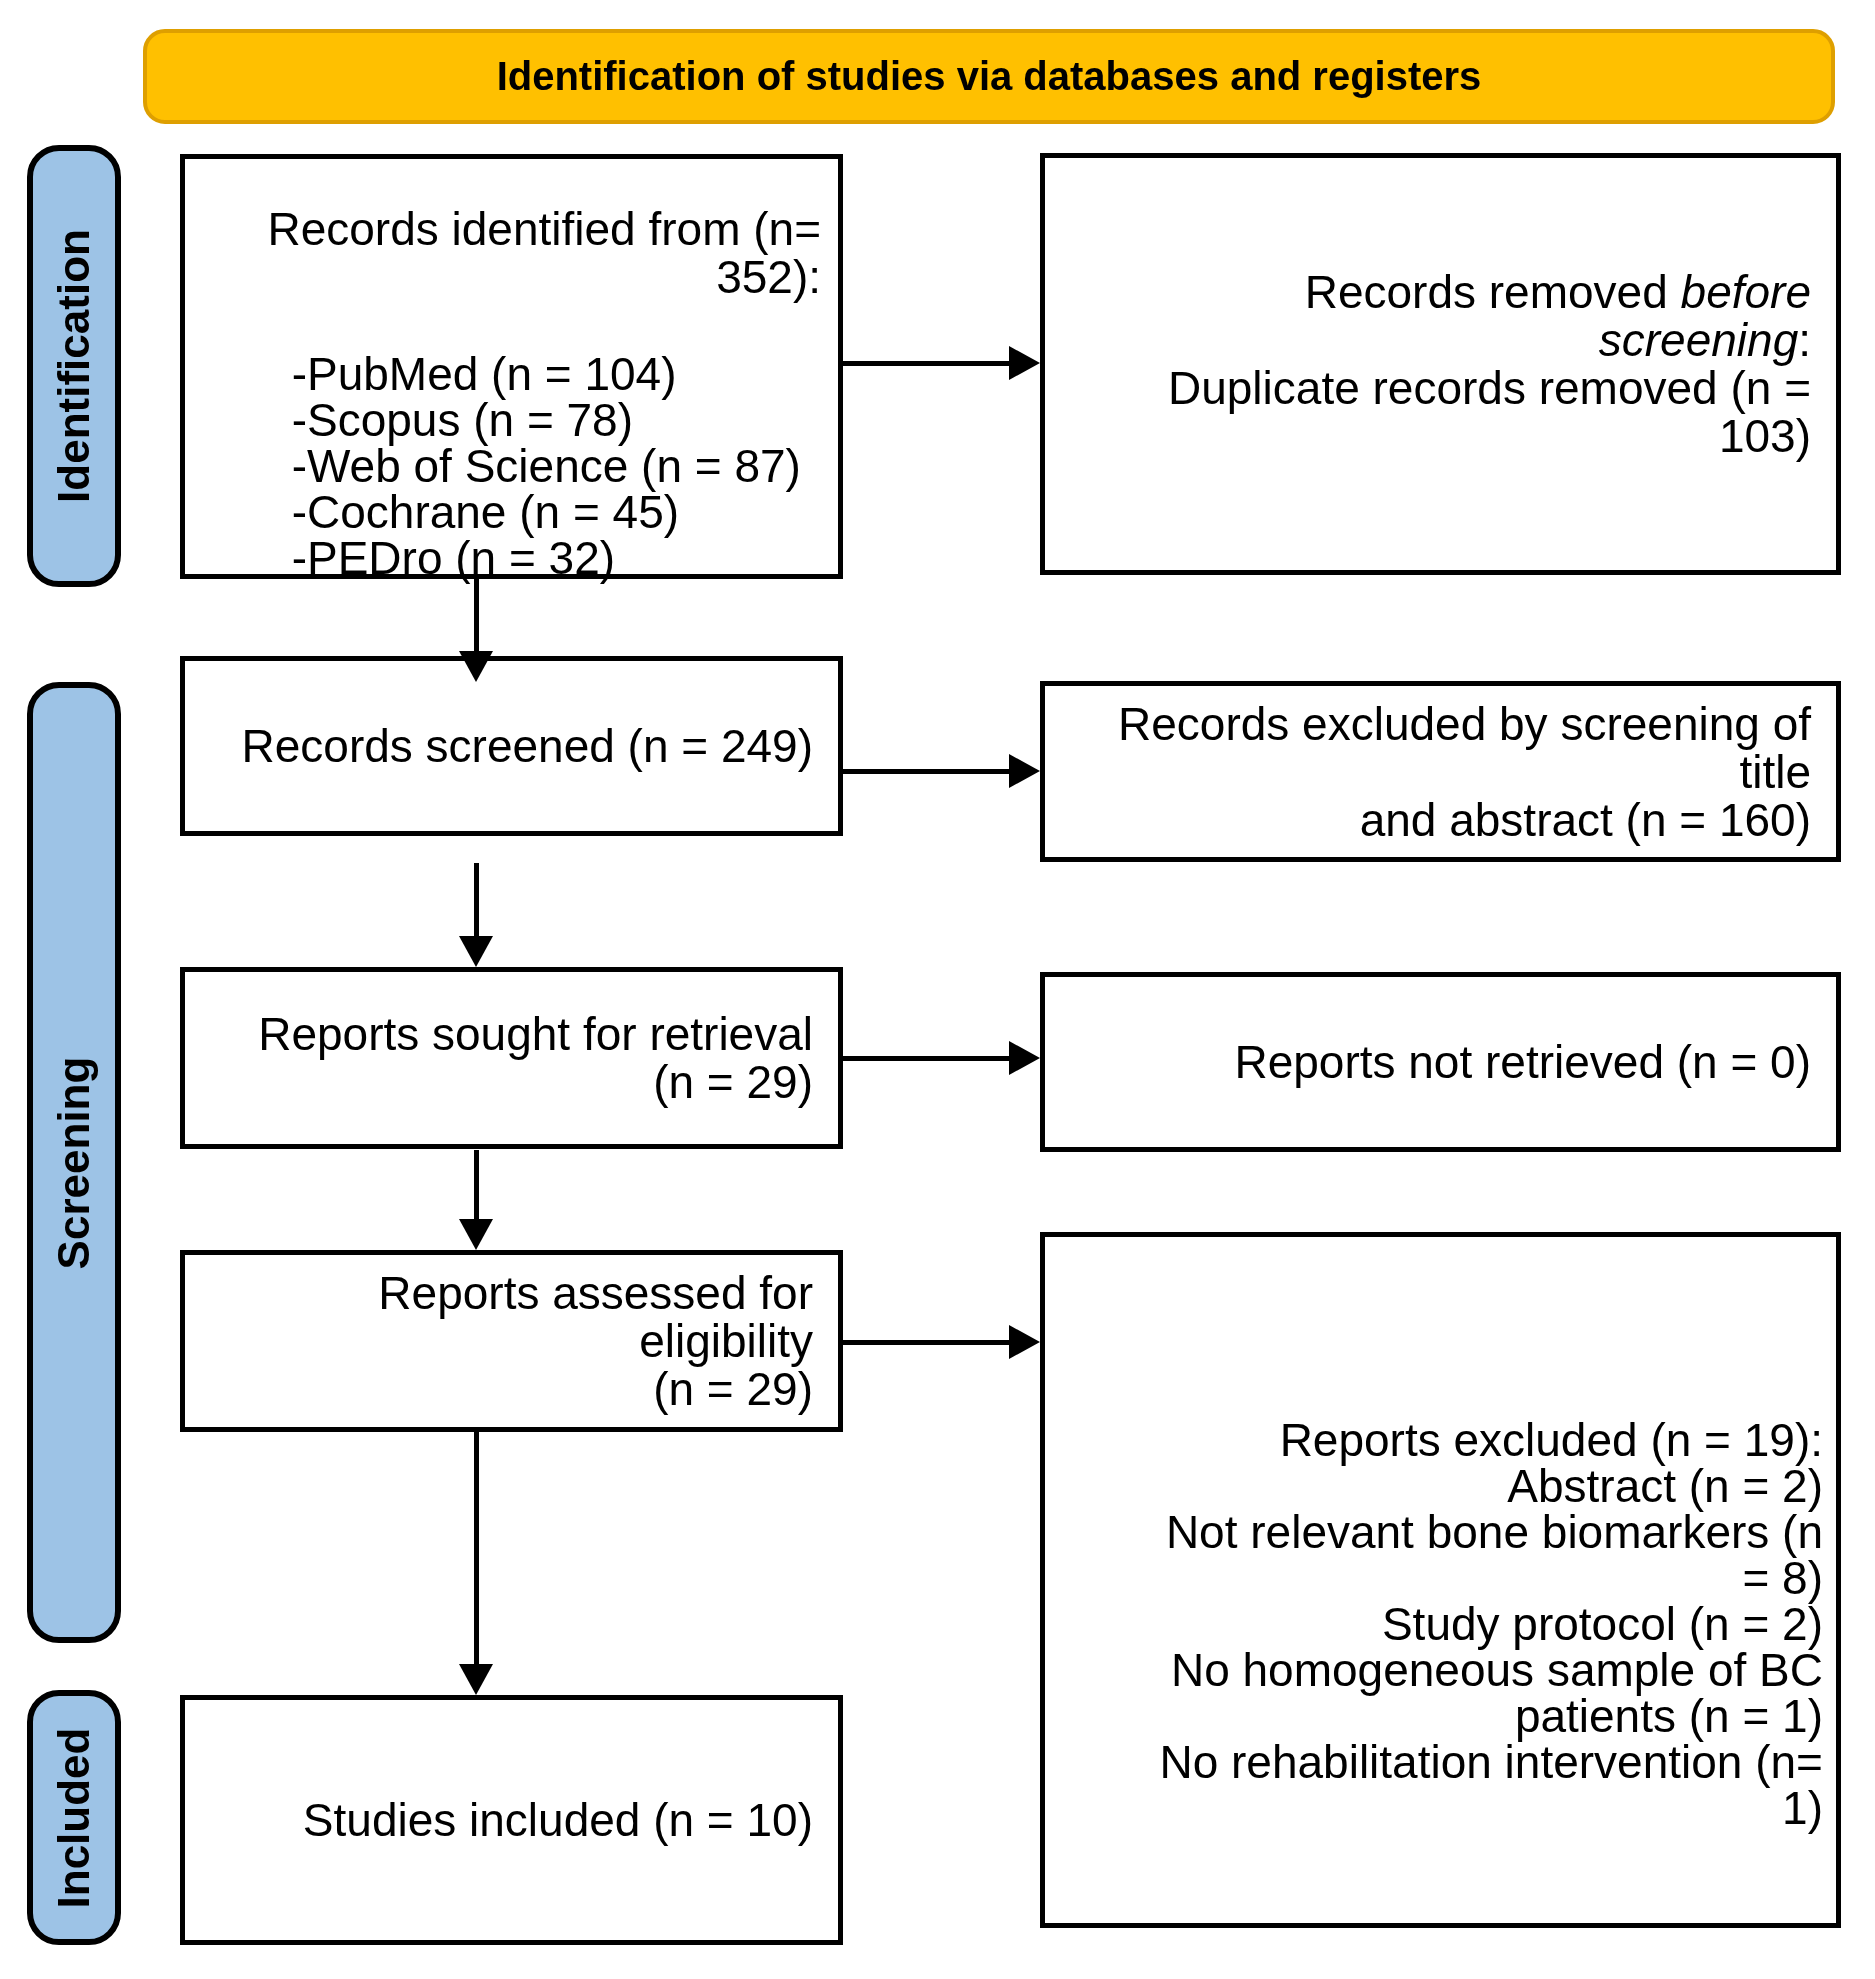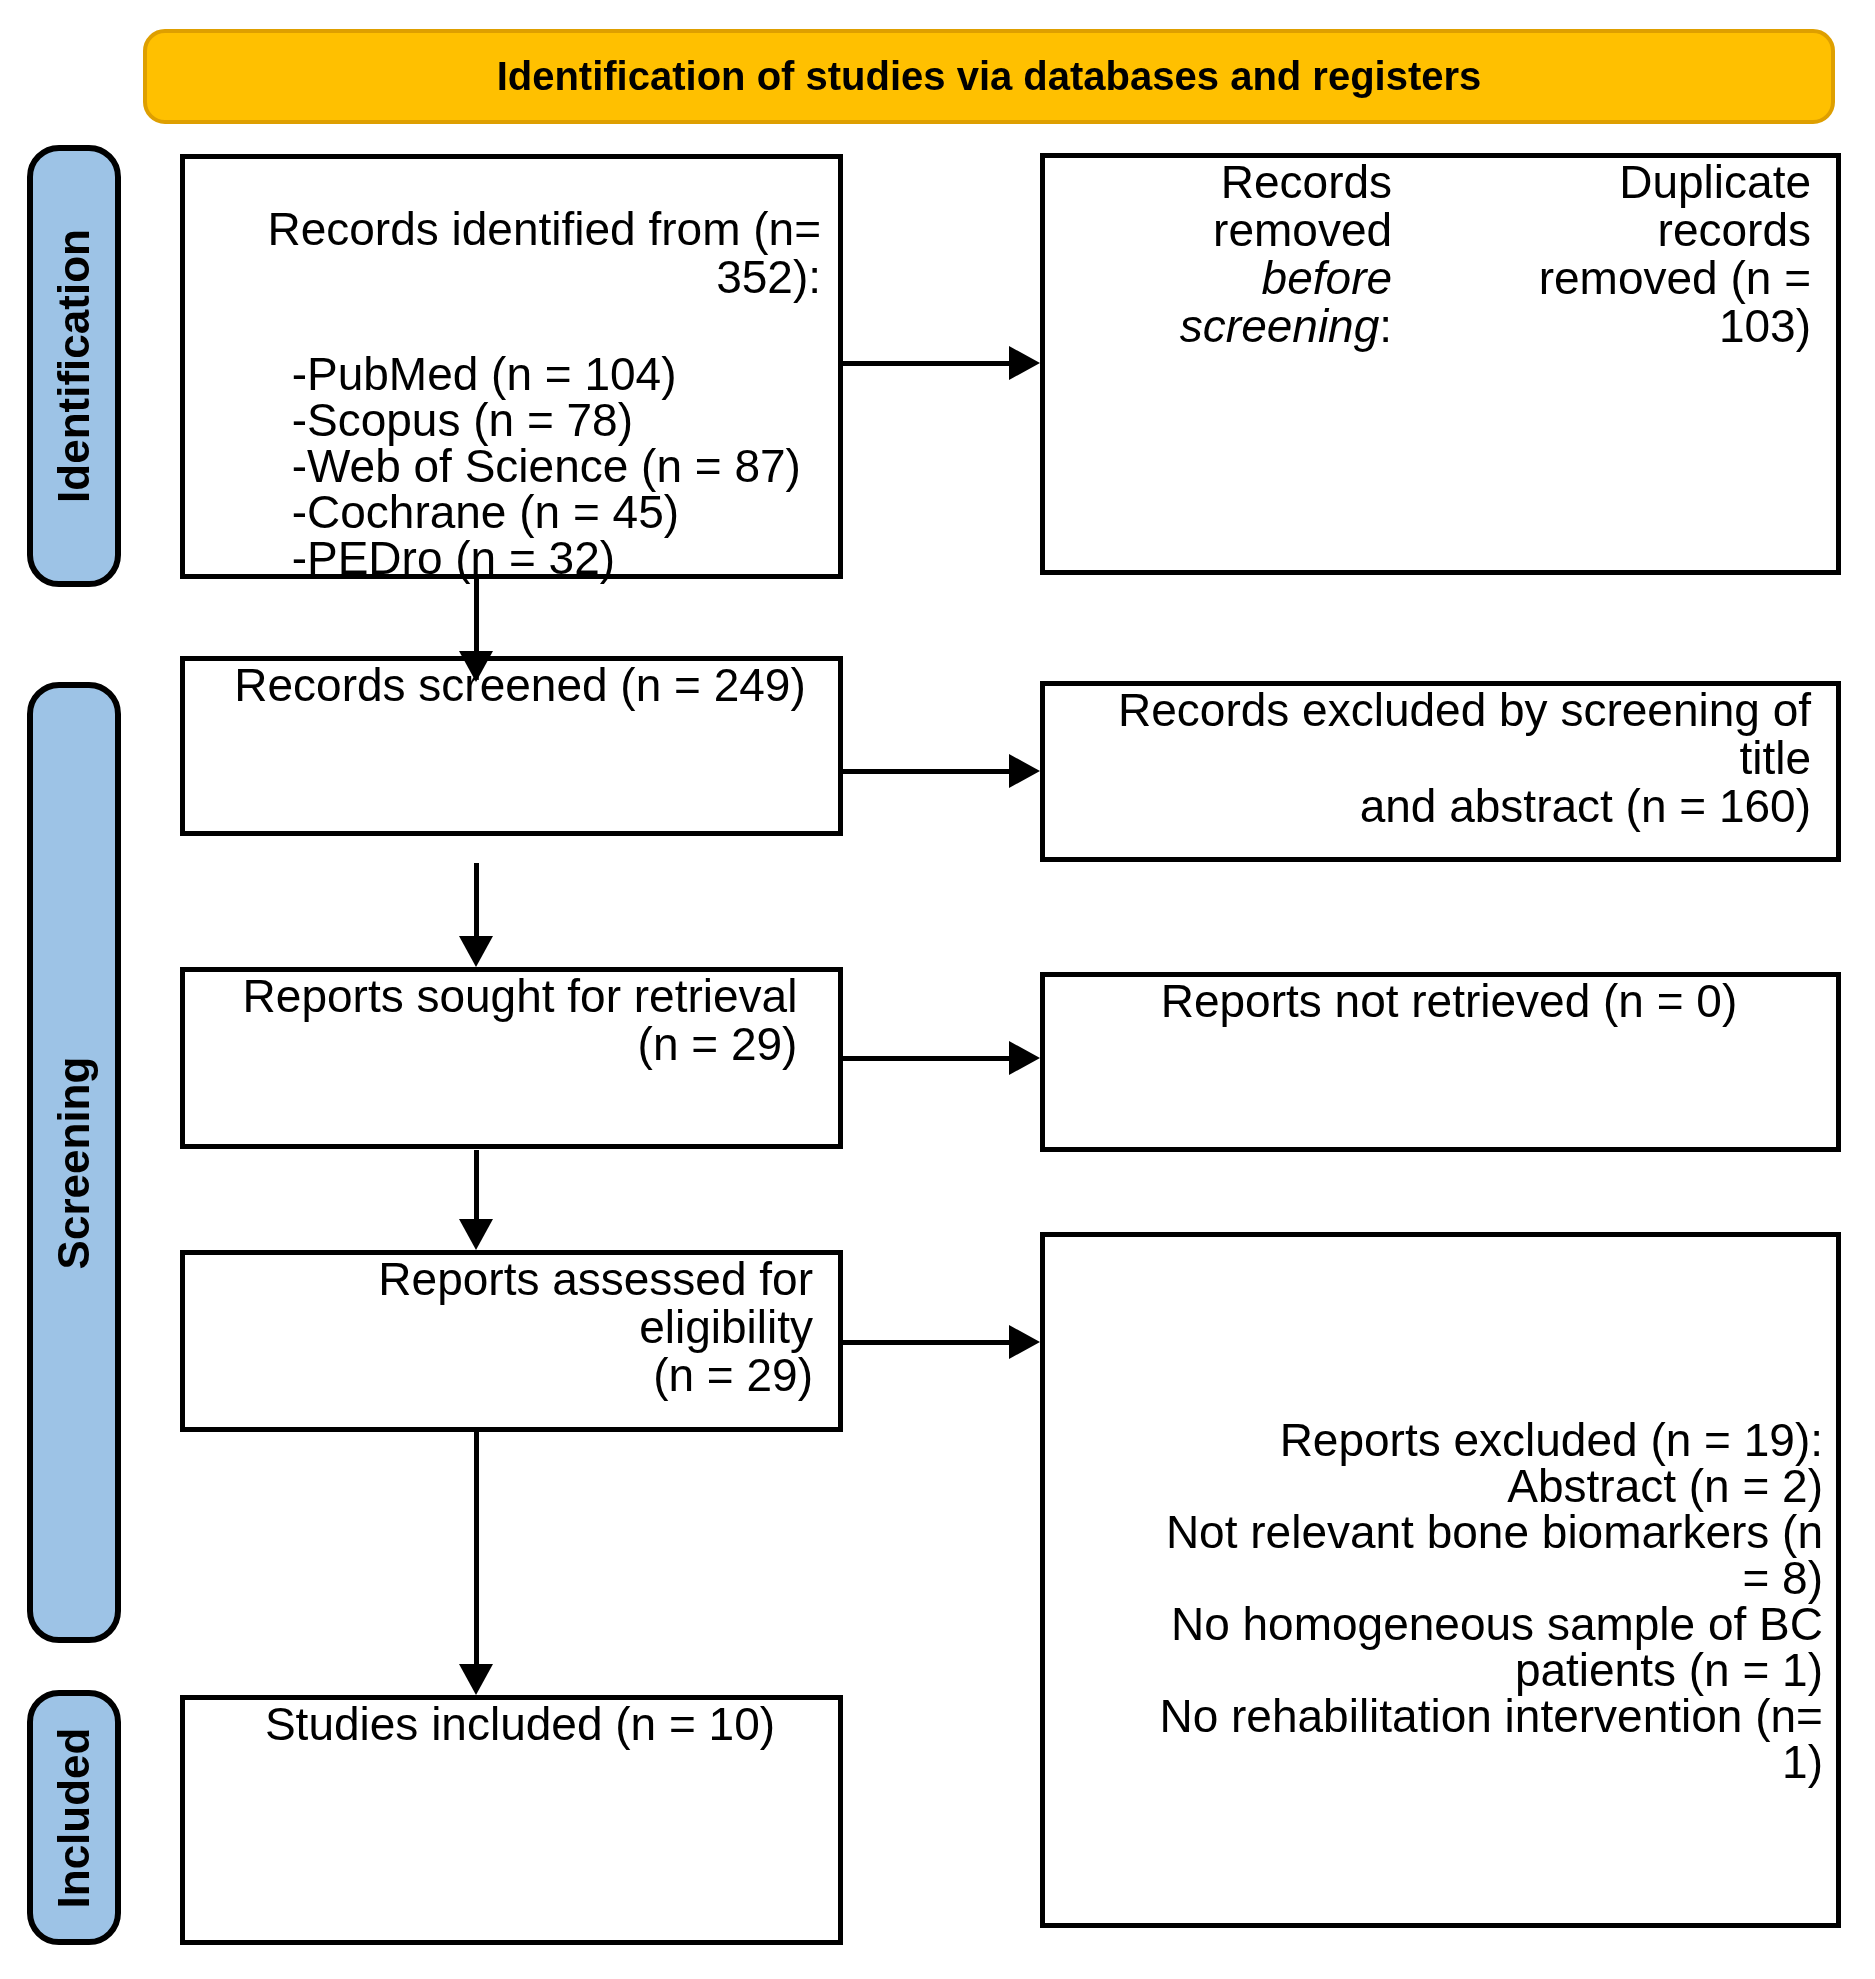--- a/index.html
+++ b/index.html
@@ -51,22 +51,22 @@
   
   .box{
     position:absolute;
     background:#fff;
     border:5px solid var(--box-border);
     box-sizing:border-box;
     font-size:46px;
     line-height:48px;
   }
   .center{
-    display:flex; flex-direction:row; justify-content:center;
-    padding-left:42px; padding-right:25px;gap:48px;
+    display:flex; flex-direction:column; justify-content:center;
+    padding-left:42px; padding-right:25px;
   }
   .pre{white-space:pre-line;}
   #box-identified{left:180px; top:154px; width:663px; height:425px; padding:46px 17px 0 42px;}
   #box-removed{left:1040px; top:153px; width:801px; height:422px;}
   #box-screened{left:180px; top:656px; width:663px; height:180px;}
   #box-excluded-screening{left:1040px; top:681px; width:801px; height:181px;}
   #box-sought{left:180px; top:967px; width:663px; height:182px;}
   #box-not-retrieved{left:1040px; top:972px; width:801px; height:180px;}
   #box-assessed{left:180px; top:1250px; width:663px; height:182px;}
   #box-reports-excluded{left:1040px; top:1232px; width:801px; height:696px; padding:180px 13px 0 44px;}
@@ -166,20 +166,21 @@
   <div class="box center" id="box-assessed">
     <div class="pre">Reports assessed for eligibility
 (n = 29)</div>
   </div>
 
   <div class="box" id="box-reports-excluded">
     <div class="b8-title">Reports excluded (n = 19):</div>
     <div class="b8-items">
       <div class="pre">Abstract (n = 2)</div>
       <div class="pre">Not relevant bone biomarkers (n = 8)</div>
+      <div class="pre">Study protocol (n = 2)</div>
       <div class="pre">No homogeneous sample of BC
 patients (n = 1)</div>
       <div class="pre">No rehabilitation intervention (n= 1)</div>
     </div>
   </div>
 
   <div class="box center" id="box-included">
     <div>Studies included (n = 10)</div>
   </div>
 

